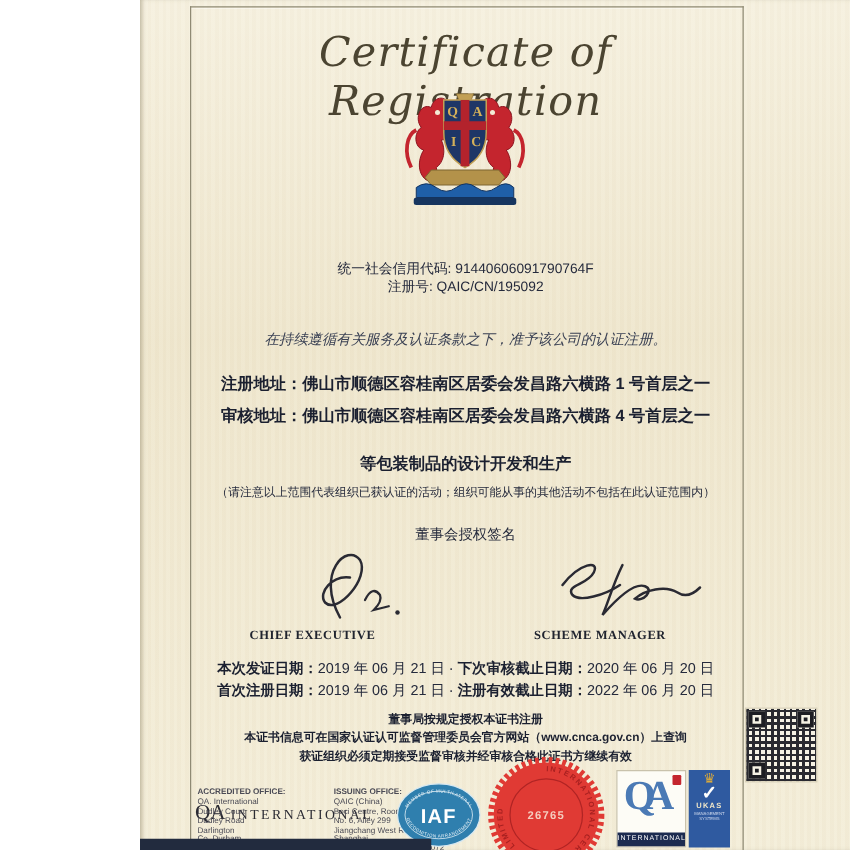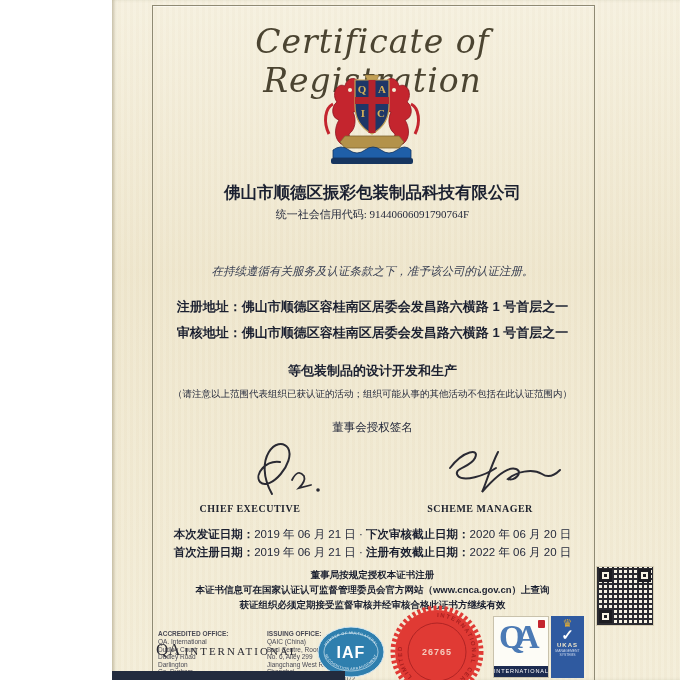--- a/index.html
+++ b/index.html
@@ -84,27 +84,27 @@
       </g>
 
       <path d="M28,62 h54 l5,6 -5,6 h-54 l-5,-6 z" fill="#b3924a" stroke="#7d6430" stroke-width="0.8"></path>
 
       <g>
         <path d="M16,76 q8,-6 16,0 q8,6 16,0 q8,-6 16,0 q8,6 16,0 q8,-6 14,0 v8 h-78 z" fill="#1f5fa8" stroke="#13335f" stroke-width="0.8"></path>
         <rect x="14" y="84" width="82" height="6" rx="2" fill="#16355f"></rect>
       </g>
     </svg>
 
-    <div class="abs c b" style="top:182px;font-size:16.5px;">佛山市顺德区振彩包装制品科技有限公司</div>
-    <div class="abs c cn" style="top:207px;font-size:11px;font-family:Liberation Serif, serif;">统一社会信用代码: 91440606091790764F</div>
+    <div class="abs c cn" style="top:207px;font-size:11px;">统一社会信用代码: 91440606091790764F</div>
+    <div class="abs c cn" style="top:222px;font-size:11px;">注册号: QAIC/CN/195092</div>
 
     <div class="abs c it" style="top:264px;font-size:11.5px;">在持续遵循有关服务及认证条款之下，准予该公司的认证注册。</div>
 
     <div class="abs c b" style="top:298px;font-size:13px;">注册地址：佛山市顺德区容桂南区居委会发昌路六横路 1 号首层之一</div>
-    <div class="abs c b" style="top:324px;font-size:13px;">审核地址：佛山市顺德区容桂南区居委会发昌路六横路 1 号首层之一</div>
+    <div class="abs c b" style="top:324px;font-size:13px;">审核地址：佛山市顺德区容桂南区居委会发昌路六横路 4 号首层之一</div>
 
     <div class="abs c b" style="top:362px;font-size:13px;">等包装制品的设计开发和生产</div>
     <div class="abs c cn small" style="top:388px;">（请注意以上范围代表组织已获认证的活动；组织可能从事的其他活动不包括在此认证范围内）</div>
 
     <div class="abs c cn" style="top:420px;font-size:11.5px;">董事会授权签名</div>
 
     <svg class="abs" style="left:118px;top:430px;" width="120" height="70" viewBox="0 0 120 70">
       <path d="M42,64 C22,28 48,4 58,18 C66,32 40,62 30,52 C24,44 36,30 50,32" fill="none" stroke="#2a2a33" stroke-width="2" stroke-linecap="round"></path>
       <path d="M62,50 q6,-12 12,-4 q2,5 -5,12 l12,-3" fill="none" stroke="#2a2a33" stroke-width="1.8" stroke-linecap="round"></path>
       <circle cx="88" cy="60" r="1.8" fill="#2a2a33"></circle>

